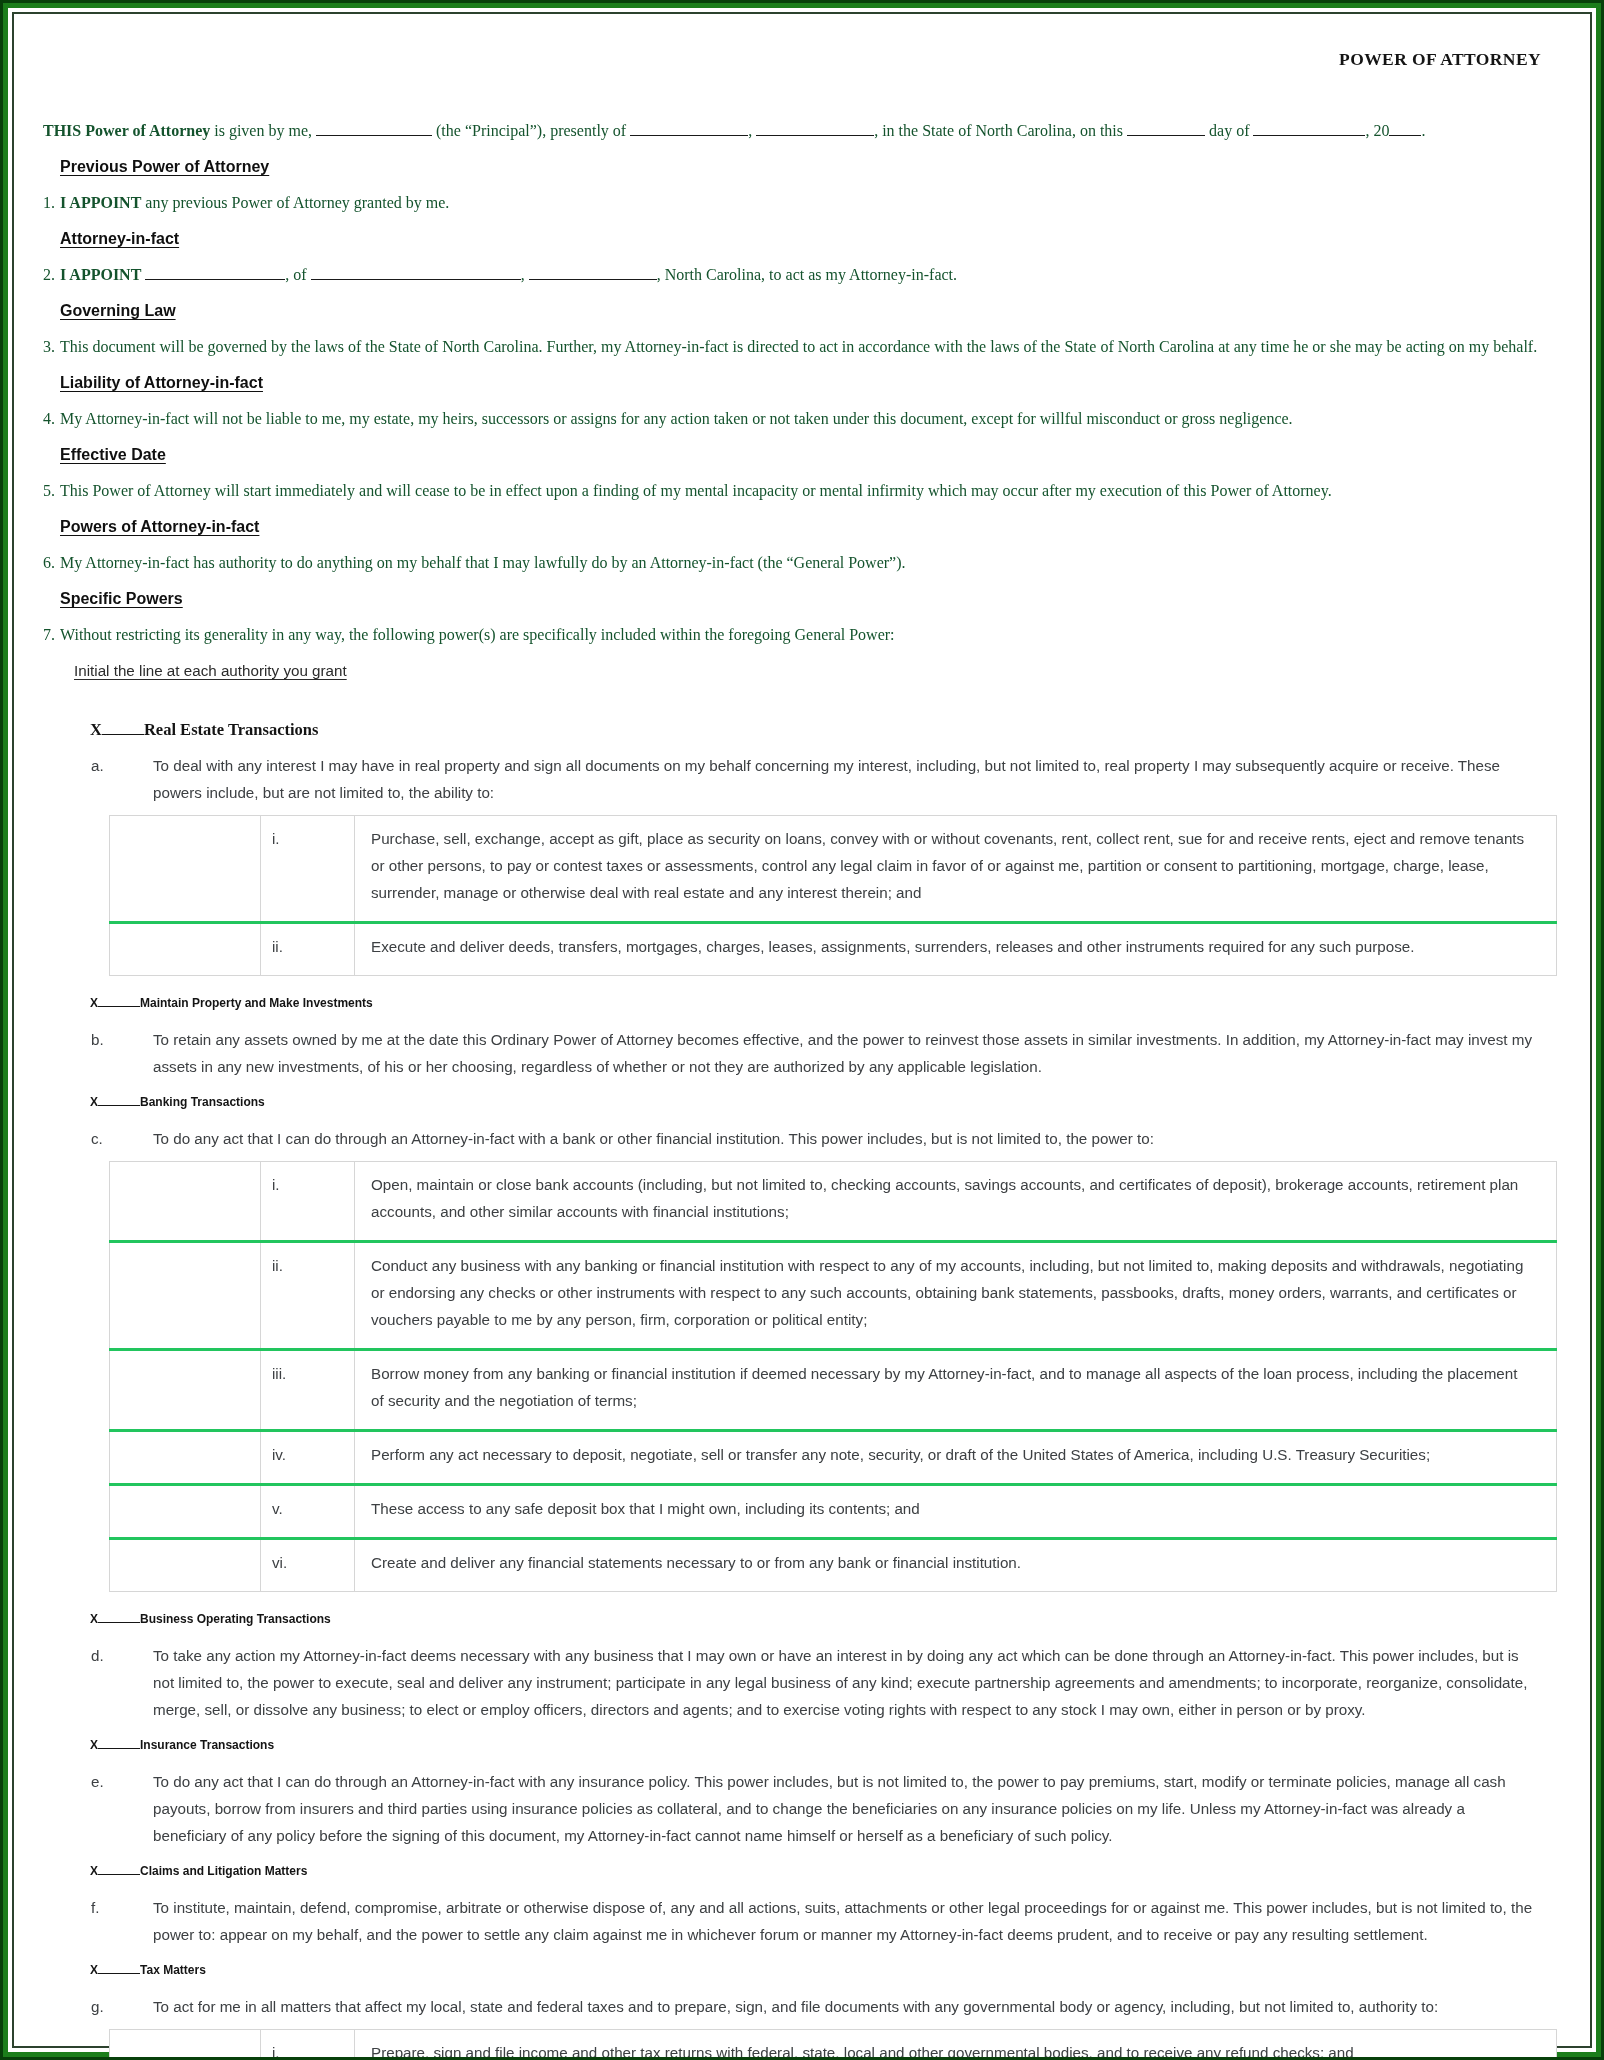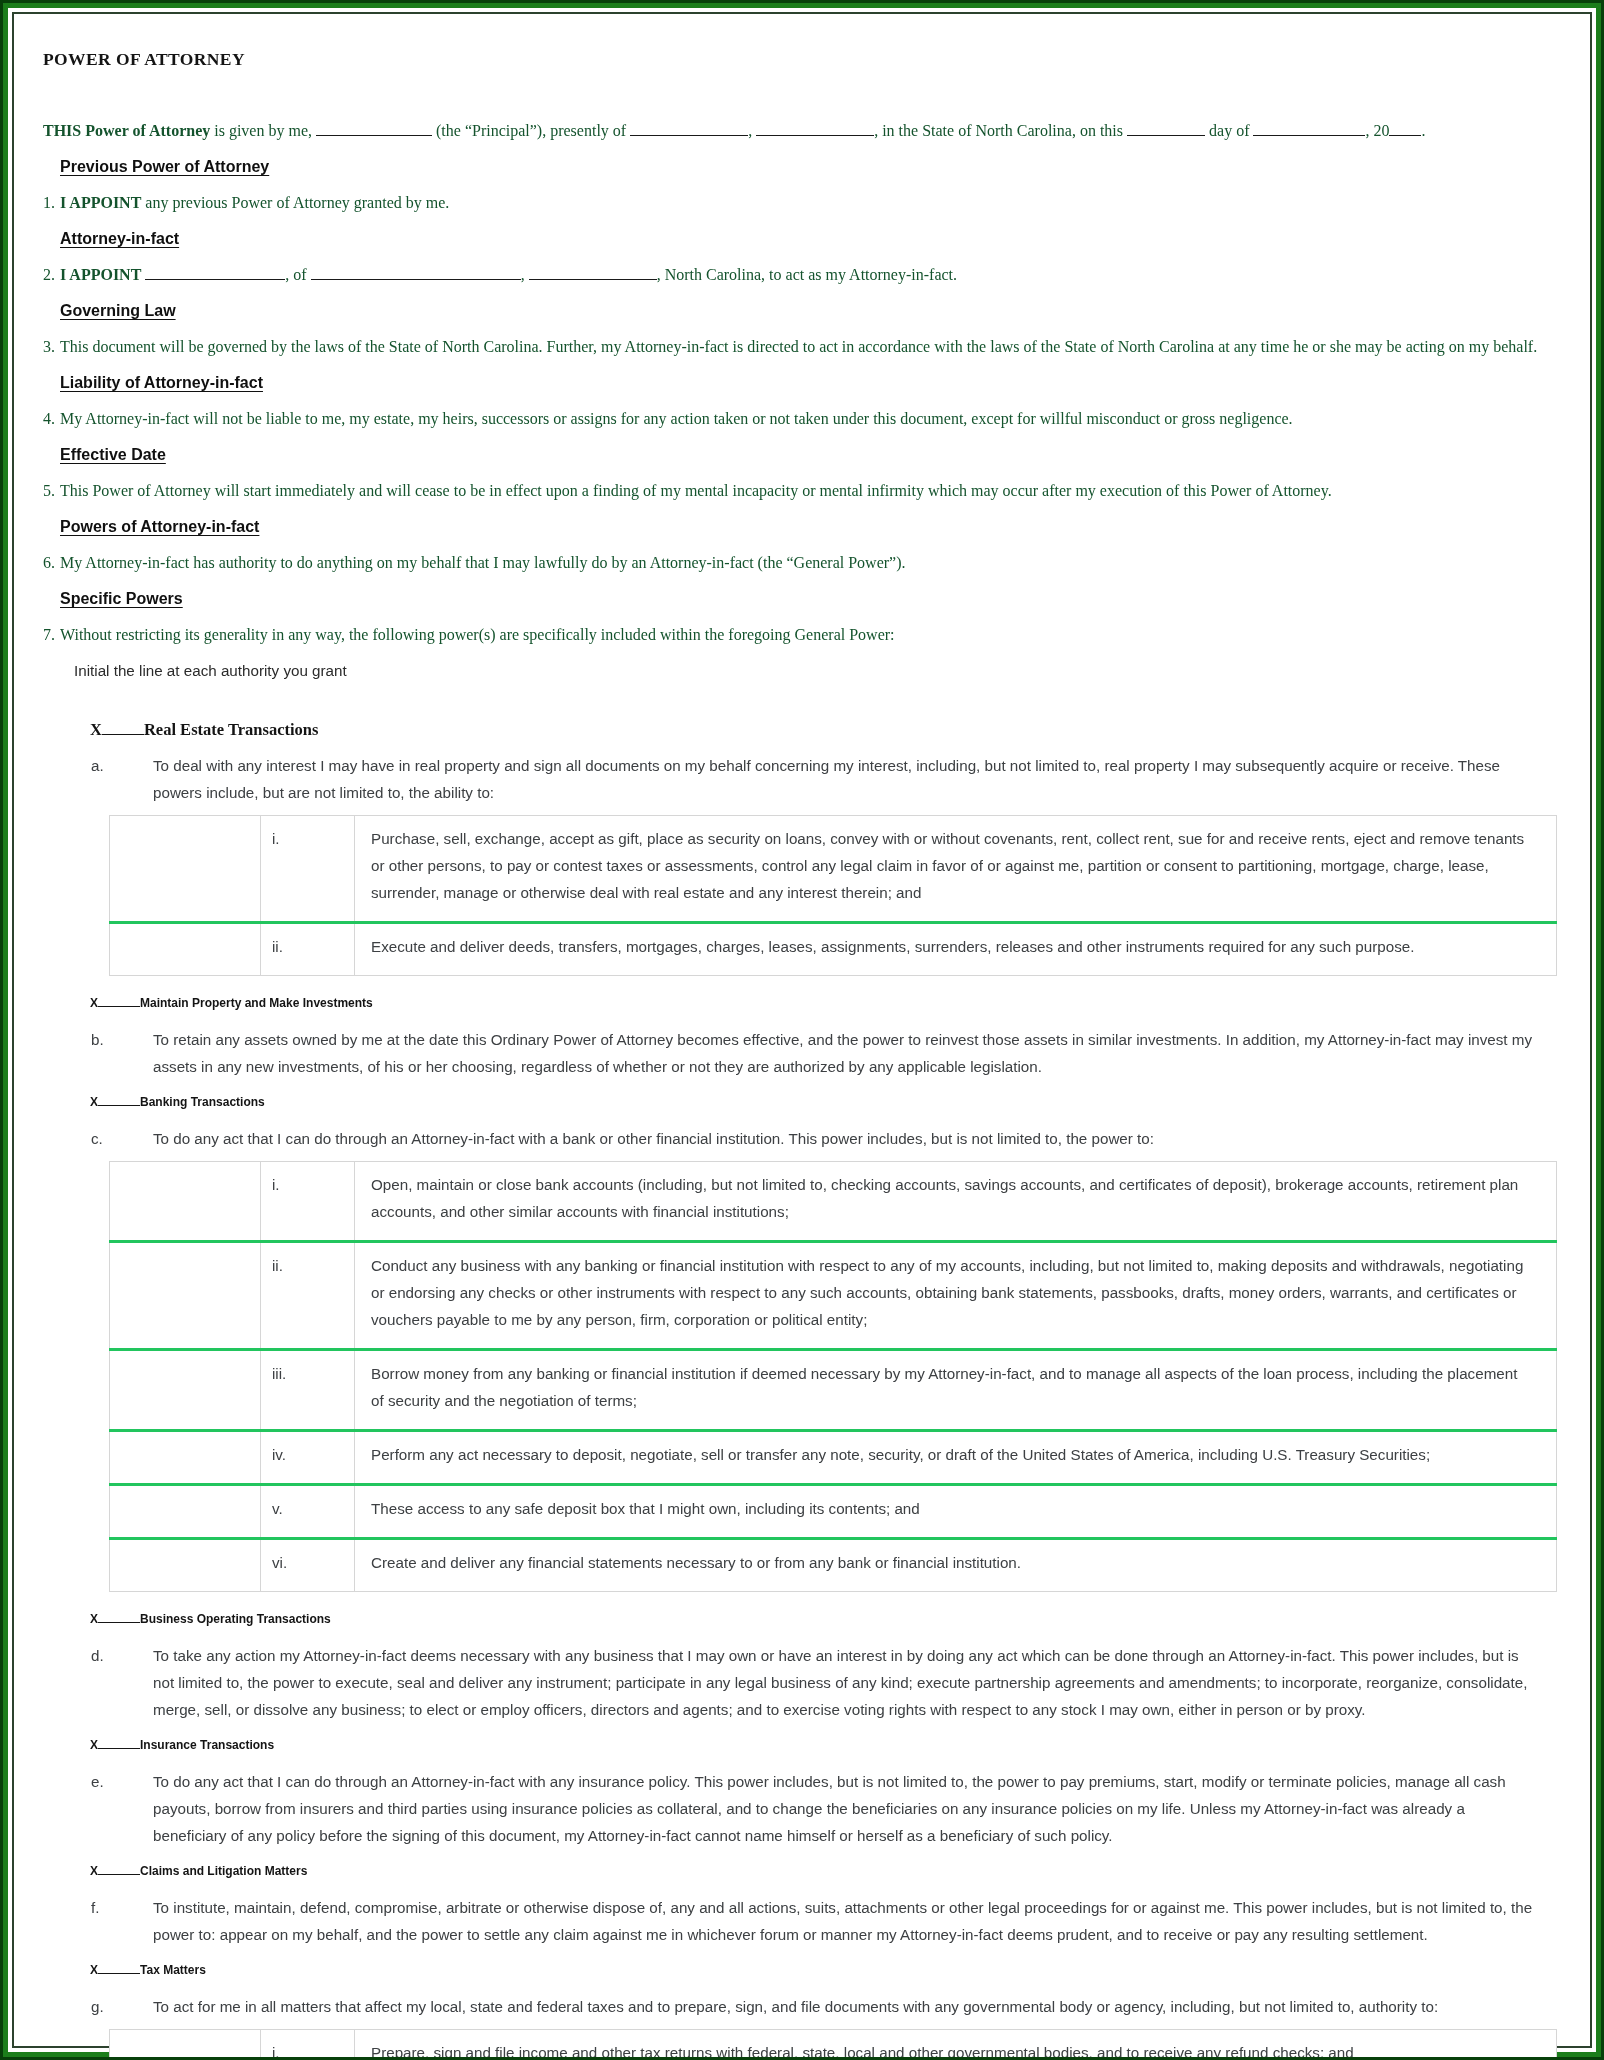--- a/index.html
+++ b/index.html
@@ -9,21 +9,21 @@
     box-sizing:border-box;
     background:#fff;
     border:3px solid #07400a;
     box-shadow: inset 0 0 0 5px #1b7e1b, inset 0 0 0 9px #ffffff, inset 0 0 0 11px #2c422e;
     padding:46px 60px 0 40px;
     overflow:hidden;
     font-family:"Liberation Serif",serif;
     color:#141414;
   }
   .title{
-    text-align:left;
+    text-align:right;
     font-family:"Liberation Serif",serif;
     font-weight:bold;
     font-size:17.5px;
     letter-spacing:.4px;
     margin:0 0 47px 0;
   }
   .serif-p{
     font-family:Liberation Serif, serif;
     font-size:16px;
     line-height:27px;
@@ -46,20 +46,21 @@
     color:#101010;
     text-decoration:underline;
     text-underline-offset:3px;
     margin:0 0 9px 17px;
     line-height:27px;
   }
   .instruction{
     font-family:"Liberation Sans",sans-serif;
     font-size:15.2px;
     color:#2b2b2b;
+    text-decoration:underline;
     text-underline-offset:3px;
     margin:0 0 9px 31px;
     line-height:27px;
   }
   .xhead{
     margin:0 0 9px 47px;
     line-height:27px;
     font-family:"Liberation Sans",sans-serif;
     font-weight:bold;
     font-size:12px;

